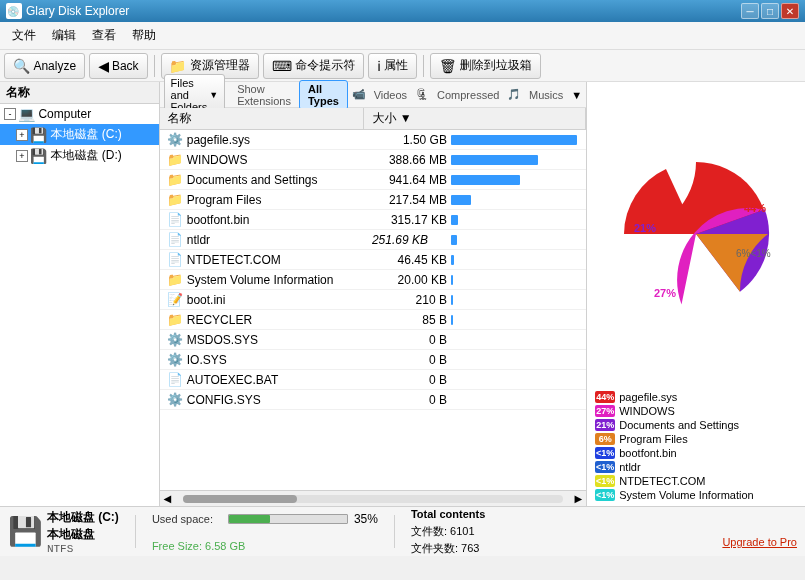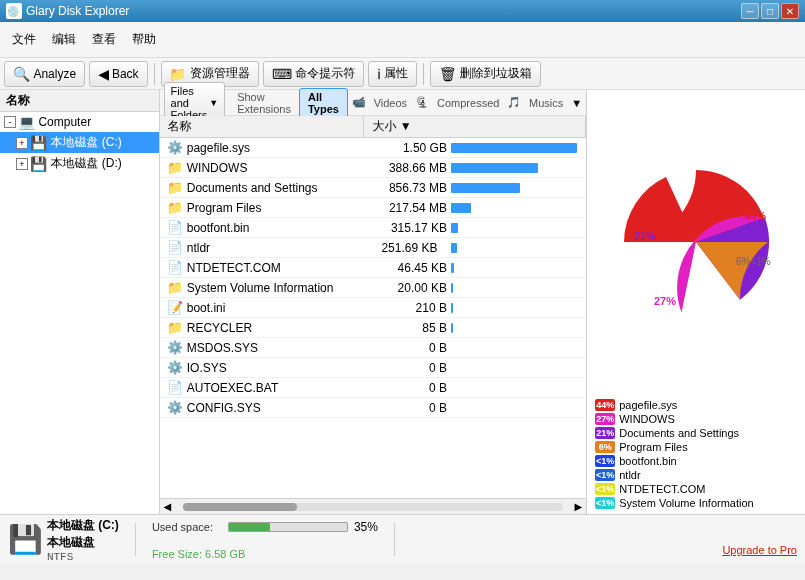--- a/index.html
+++ b/index.html
@@ -7,21 +7,21 @@
 
     
     .title-bar { background: linear-gradient(to bottom, #4a9fd4, #2a7ab0); height: 22px; display: flex; align-items: center; padding: 0 6px; color: white; font-size: 12px; }
     .title-bar .title-icon { width: 16px; height: 16px; margin-right: 4px; background: #fff; border-radius: 2px; display: inline-flex; align-items: center; justify-content: center; font-size: 10px; color: #2a7ab0; }
     .title-bar .title-text { flex: 1; }
     .title-bar .window-controls { display: flex; gap: 2px; }
     .window-btn { width: 18px; height: 16px; border: 1px solid rgba(255,255,255,0.5); border-radius: 2px; background: rgba(255,255,255,0.2); display: flex; align-items: center; justify-content: center; font-size: 10px; color: white; cursor: pointer; }
     .window-btn.close { background: #c0392b; }
 
     
-    .menu-bar { background: #f5f5f5; border-bottom: 1px solid #ddd; height: 36px; display: flex; align-items: center; padding: 9px 4px; }
+    .menu-bar { background: #f5f5f5; border-bottom: 1px solid #ddd; height: 28px; display: flex; align-items: center; padding: 9px 4px; }
     .menu-item { padding: 2px 8px; font-size: 12px; cursor: pointer; }
 
     
     .toolbar { background: #f5f5f5; border-bottom: 1px solid #ddd; height: 32px; display: flex; align-items: center; padding: 0 4px; gap: 4px; }
     .tool-btn { display: flex; align-items: center; gap: 3px; padding: 3px 8px; border: 1px solid #c0c0c0; border-radius: 3px; background: linear-gradient(to bottom, #ffffff, #e8e8e8); cursor: pointer; font-size: 12px; height: 26px; }
     .tool-icon { font-size: 14px; }
     .toolbar-sep { width: 1px; height: 22px; background: #c0c0c0; margin: 0 2px; }
 
     
     .main-layout { display: flex; height: calc(580px - 22px - 20px - 32px - 50px - 32px); }
@@ -218,21 +218,21 @@
             </tr>
             <tr>
               <td>
                 <div class="file-name-cell">
                   <span class="file-icon">📁</span>
                   <span>Documents and Settings</span>
                 </div>
               </td>
               <td>
                 <div class="size-bar-cell">
-                  <span style="min-width:75px; text-align:right; display:inline-block;">856.73 MB</span>
+                  <span style="min-width:75px; text-align:right; display:inline-block;">941.64 MB</span>
                   <div class="size-bar" style="width:68.6px;"></div>
                 </div>
               </td>
             </tr>
             <tr>
               <td>
                 <div class="file-name-cell">
                   <span class="file-icon">📁</span>
                   <span>Program Files</span>
                 </div>
@@ -260,21 +260,21 @@
             </tr>
             <tr>
               <td>
                 <div class="file-name-cell">
                   <span class="file-icon">📄</span>
                   <span>ntldr</span>
                 </div>
               </td>
               <td>
                 <div class="size-bar-cell">
-                  <span style="min-width:75px; text-align:center; display:inline-block;">251.69 KB</span>
+                  <span style="min-width:75px; text-align:left; display:inline-block;font-style:italic;">251.69 KB</span>
                   <div class="size-bar" style="width:5.6px;"></div>
                 </div>
               </td>
             </tr>
             <tr>
               <td>
                 <div class="file-name-cell">
                   <span class="file-icon">📄</span>
                   <span>NTDETECT.COM</span>
                 </div>
@@ -474,16 +474,27 @@
       <div class="usage-bar">
         <div class="usage-fill" id="usage-fill" style="width:35%"></div>
       </div>
       <span class="usage-pct">35%</span>
     </div>
     <div class="usage-row">
       <span style="color:#4CAF50; font-size:11px;">Free Size: 6.58 GB</span>
     </div>
   </div>
   <div class="status-sep"></div>
+  <div class="contents-info">
+    <span class="contents-title">Total contents</span>
+    <span>
+      <span>文件数:</span>
+      <span>6101</span>
+    </span>
+    <span>
+      <span>文件夹数:</span>
+      <span>763</span>
+    </span>
+  </div>
   <div class="upgrade-btn">
     <span class="upgrade-link">Upgrade to Pro</span>
   </div>
 </div>
 
 </body></html>

